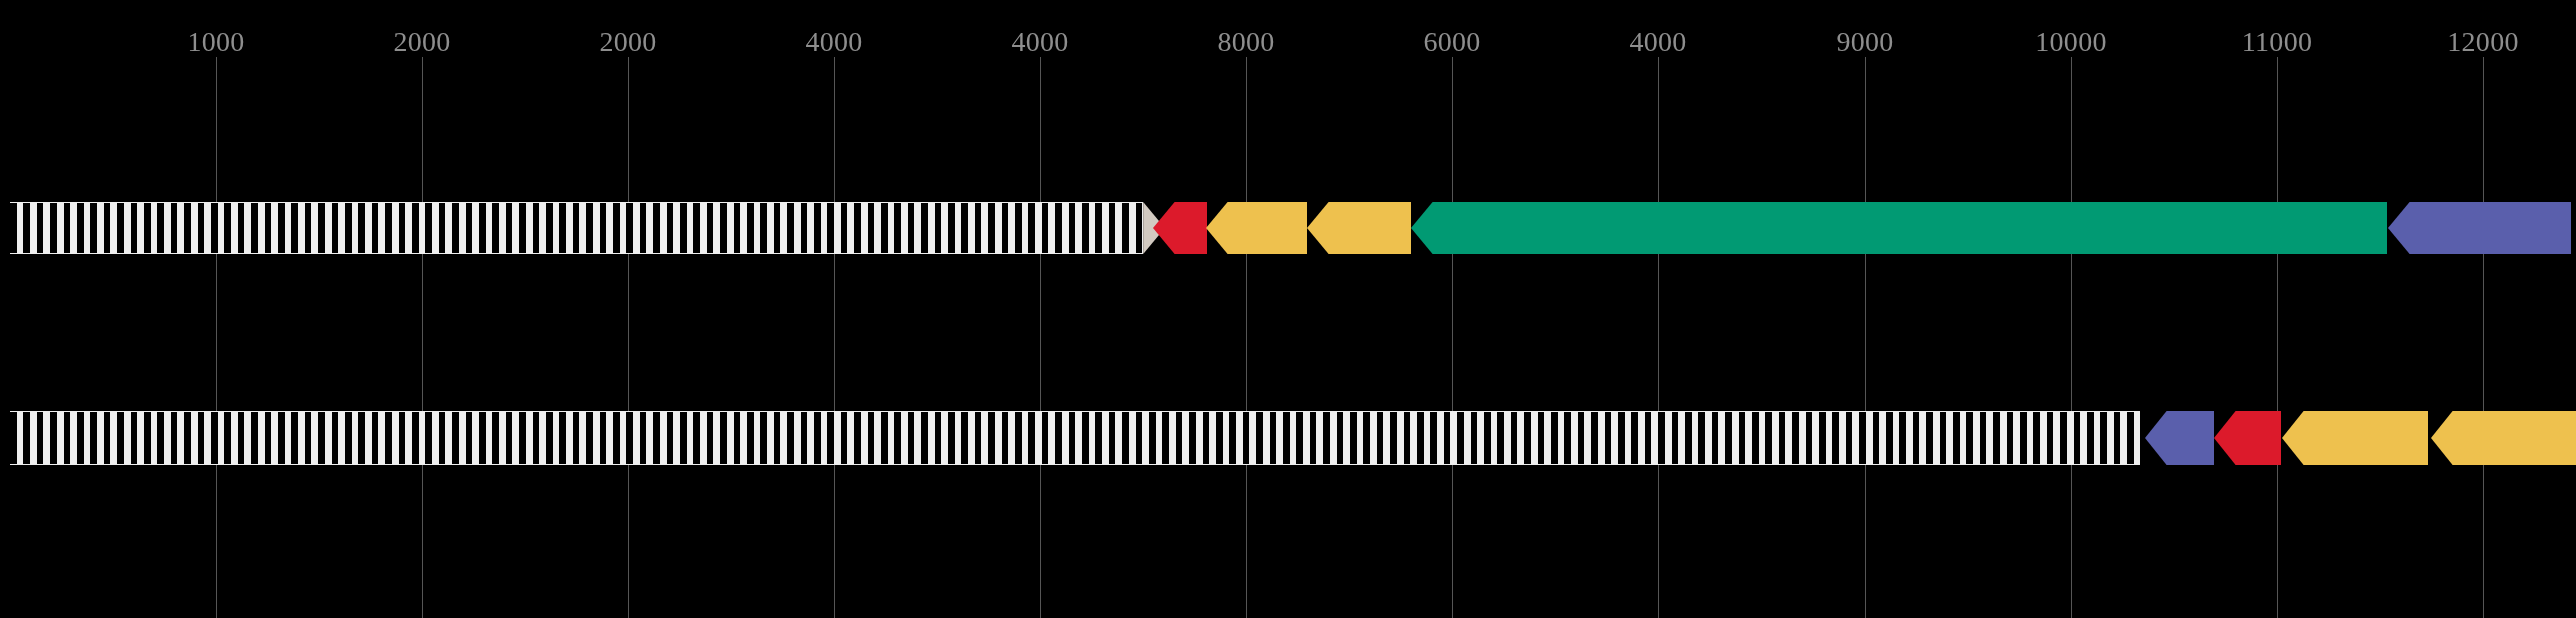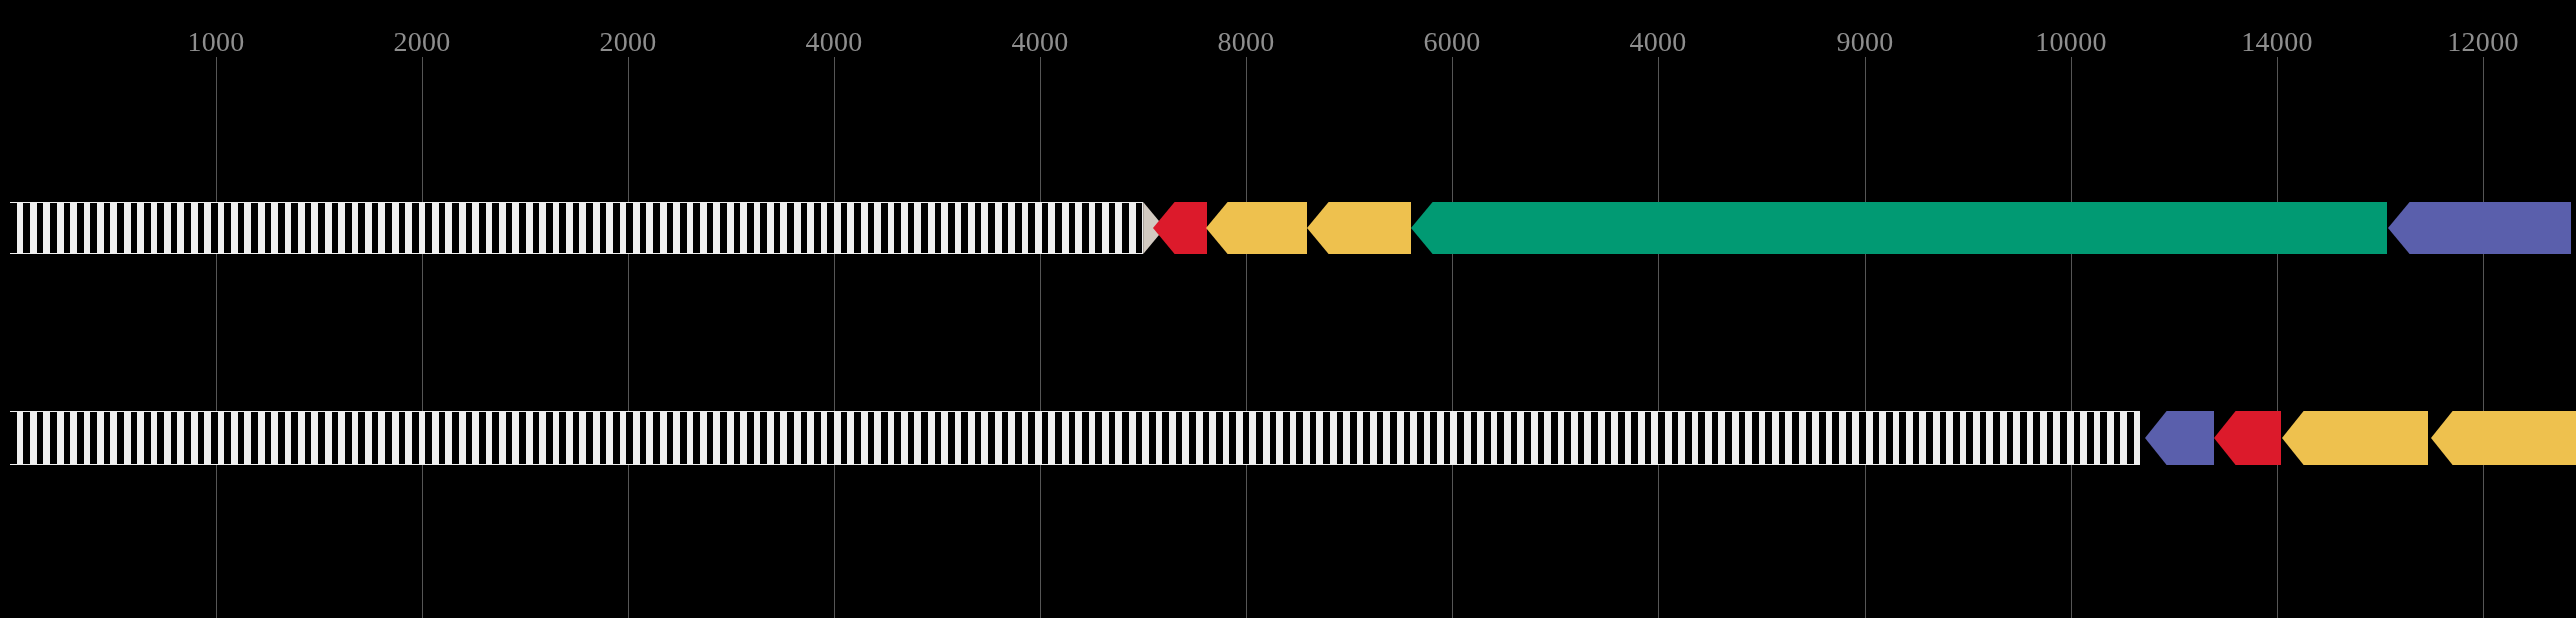--- a/index.html
+++ b/index.html
@@ -96,21 +96,21 @@
       </div>
       <div class="tick" style="left: 1865px;">
         <div class="ticklabel">9000</div>
         <div class="gridline"></div>
       </div>
       <div class="tick" style="left: 2071px;">
         <div class="ticklabel">10000</div>
         <div class="gridline"></div>
       </div>
       <div class="tick" style="left: 2277px;">
-        <div class="ticklabel">14000</div>
+        <div class="ticklabel">11000</div>
         <div class="gridline"></div>
       </div>
       <div class="tick" style="left: 2483px;">
         <div class="ticklabel">12000</div>
         <div class="gridline"></div>
       </div>
       <div class="tick" style="left: 2689px;"></div>
       <div class="tick" style="left: 2895px;"></div>
       <div class="tick" style="left: 3101px;"></div>
       <div class="tick" style="left: 3307px;"></div>

